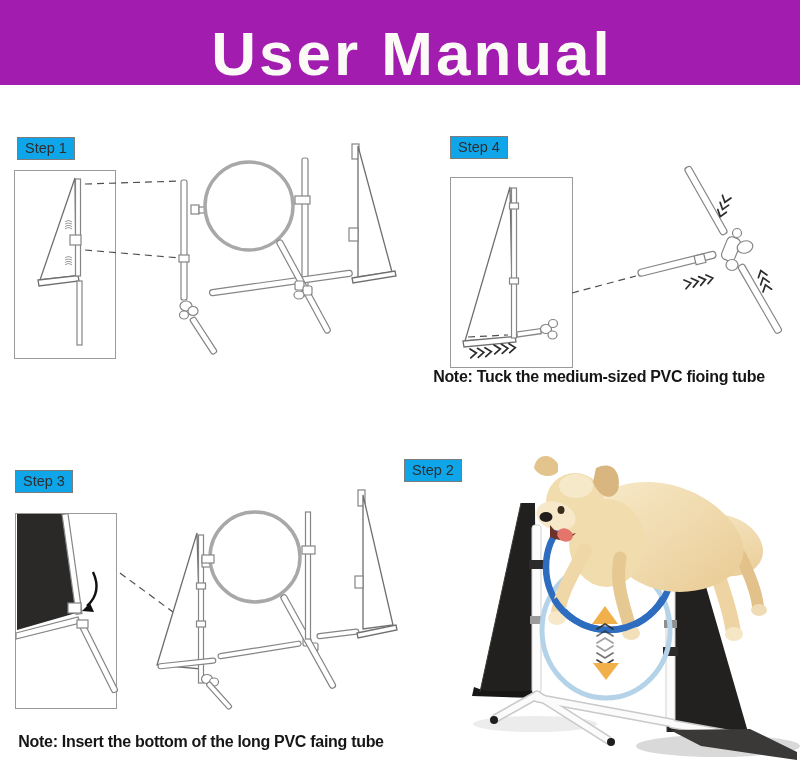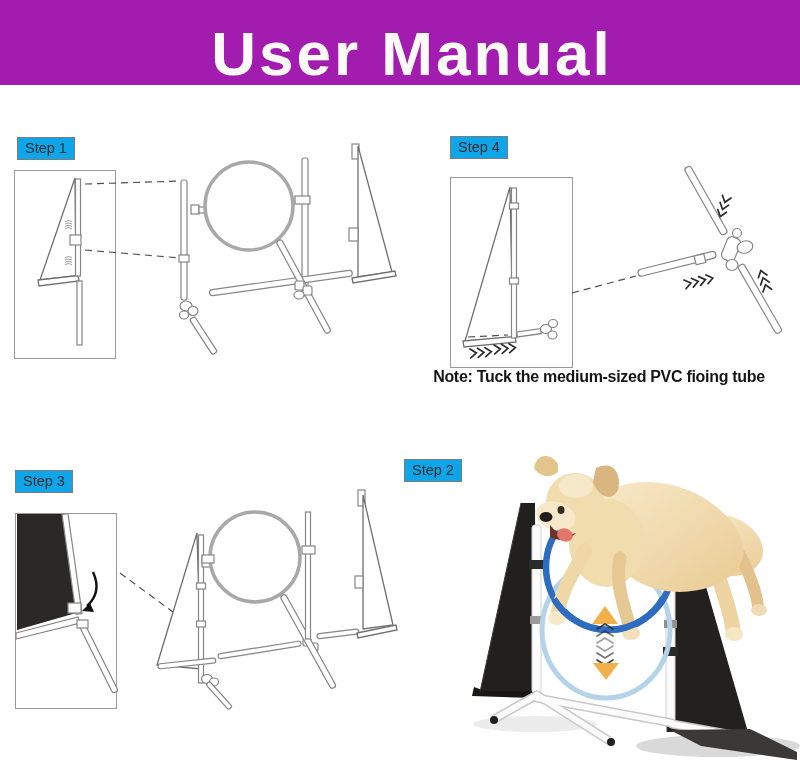--- a/index.html
+++ b/index.html
@@ -260,16 +260,16 @@
     <polygon points="270,290 350,289 397,312 397,320 301,306" fill="#3b3937"></polygon>
   </svg>
 
   <p class="note" style="left:0;top:384px;width:410px;">
     <br>
   </p>
   <p class="note" style="left:398px;top:364px;width:402px;">
     <span>Note: Tuck the medium-sized PVC fioing tube</span><br>
   </p>
   <p class="note" style="left:0;top:729px;width:402px;line-height:25px;">
-    <br>
+    <span>Note: Insert the bottom of the long PVC faing tube</span><br>
   </p>
 
 </div>
 
 </body></html>

